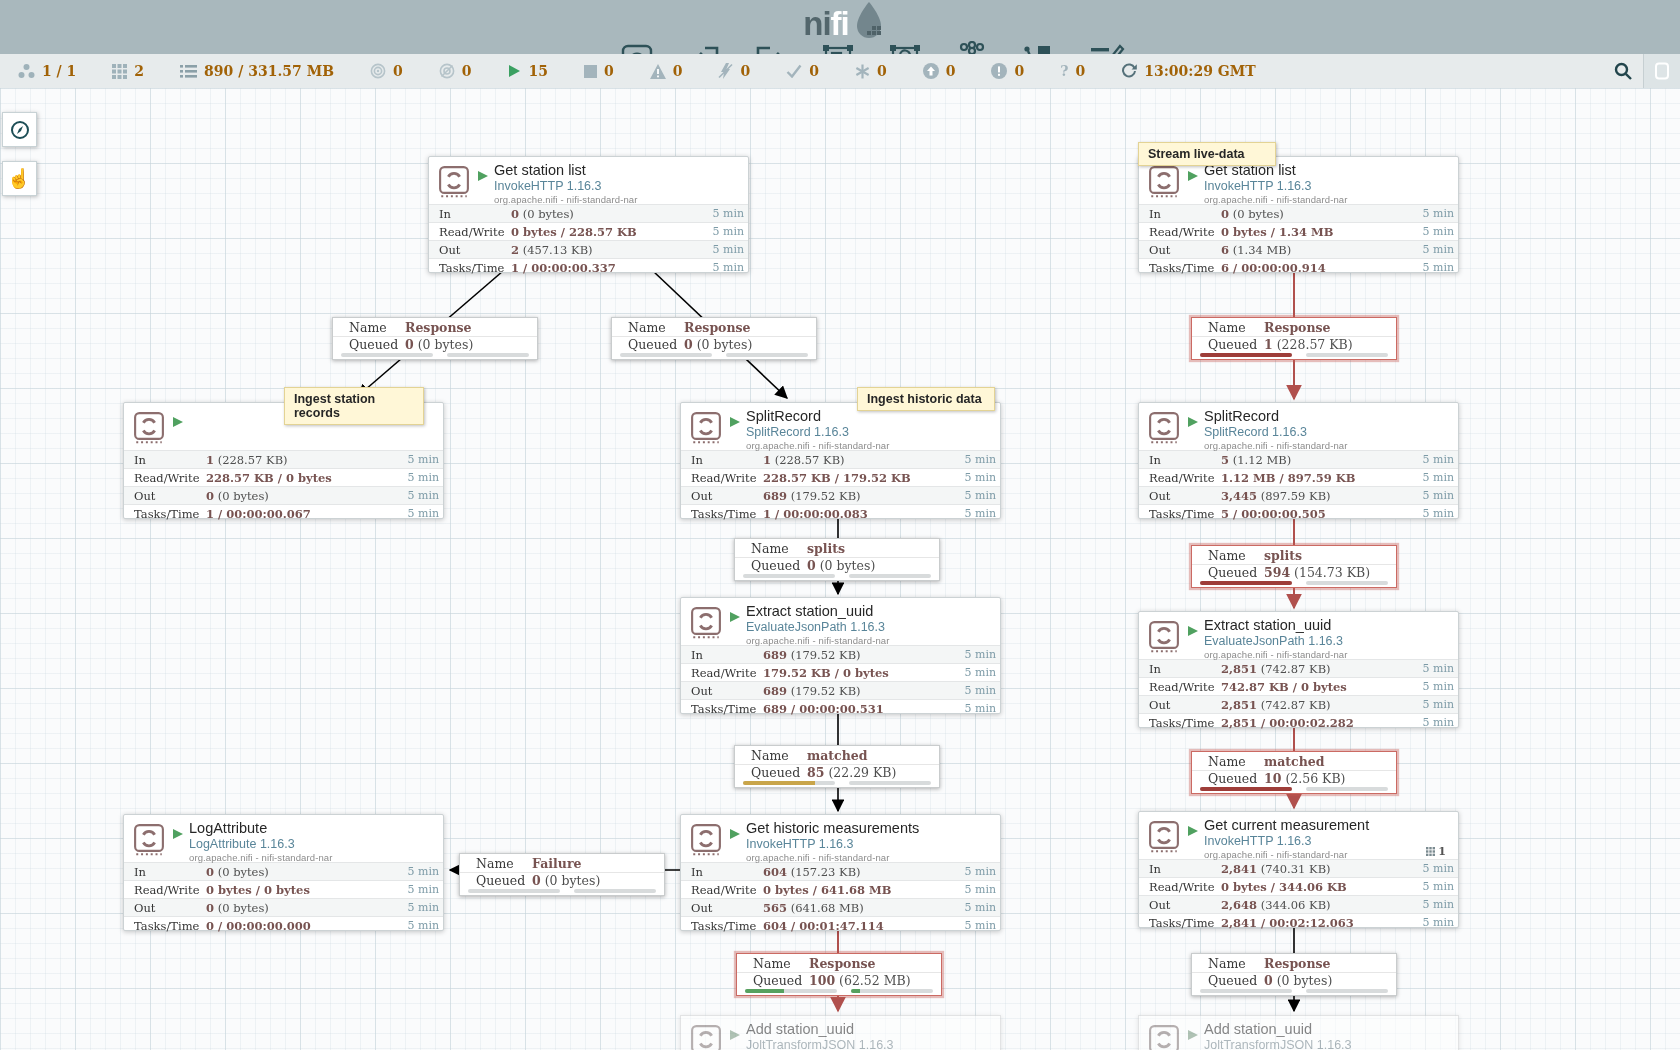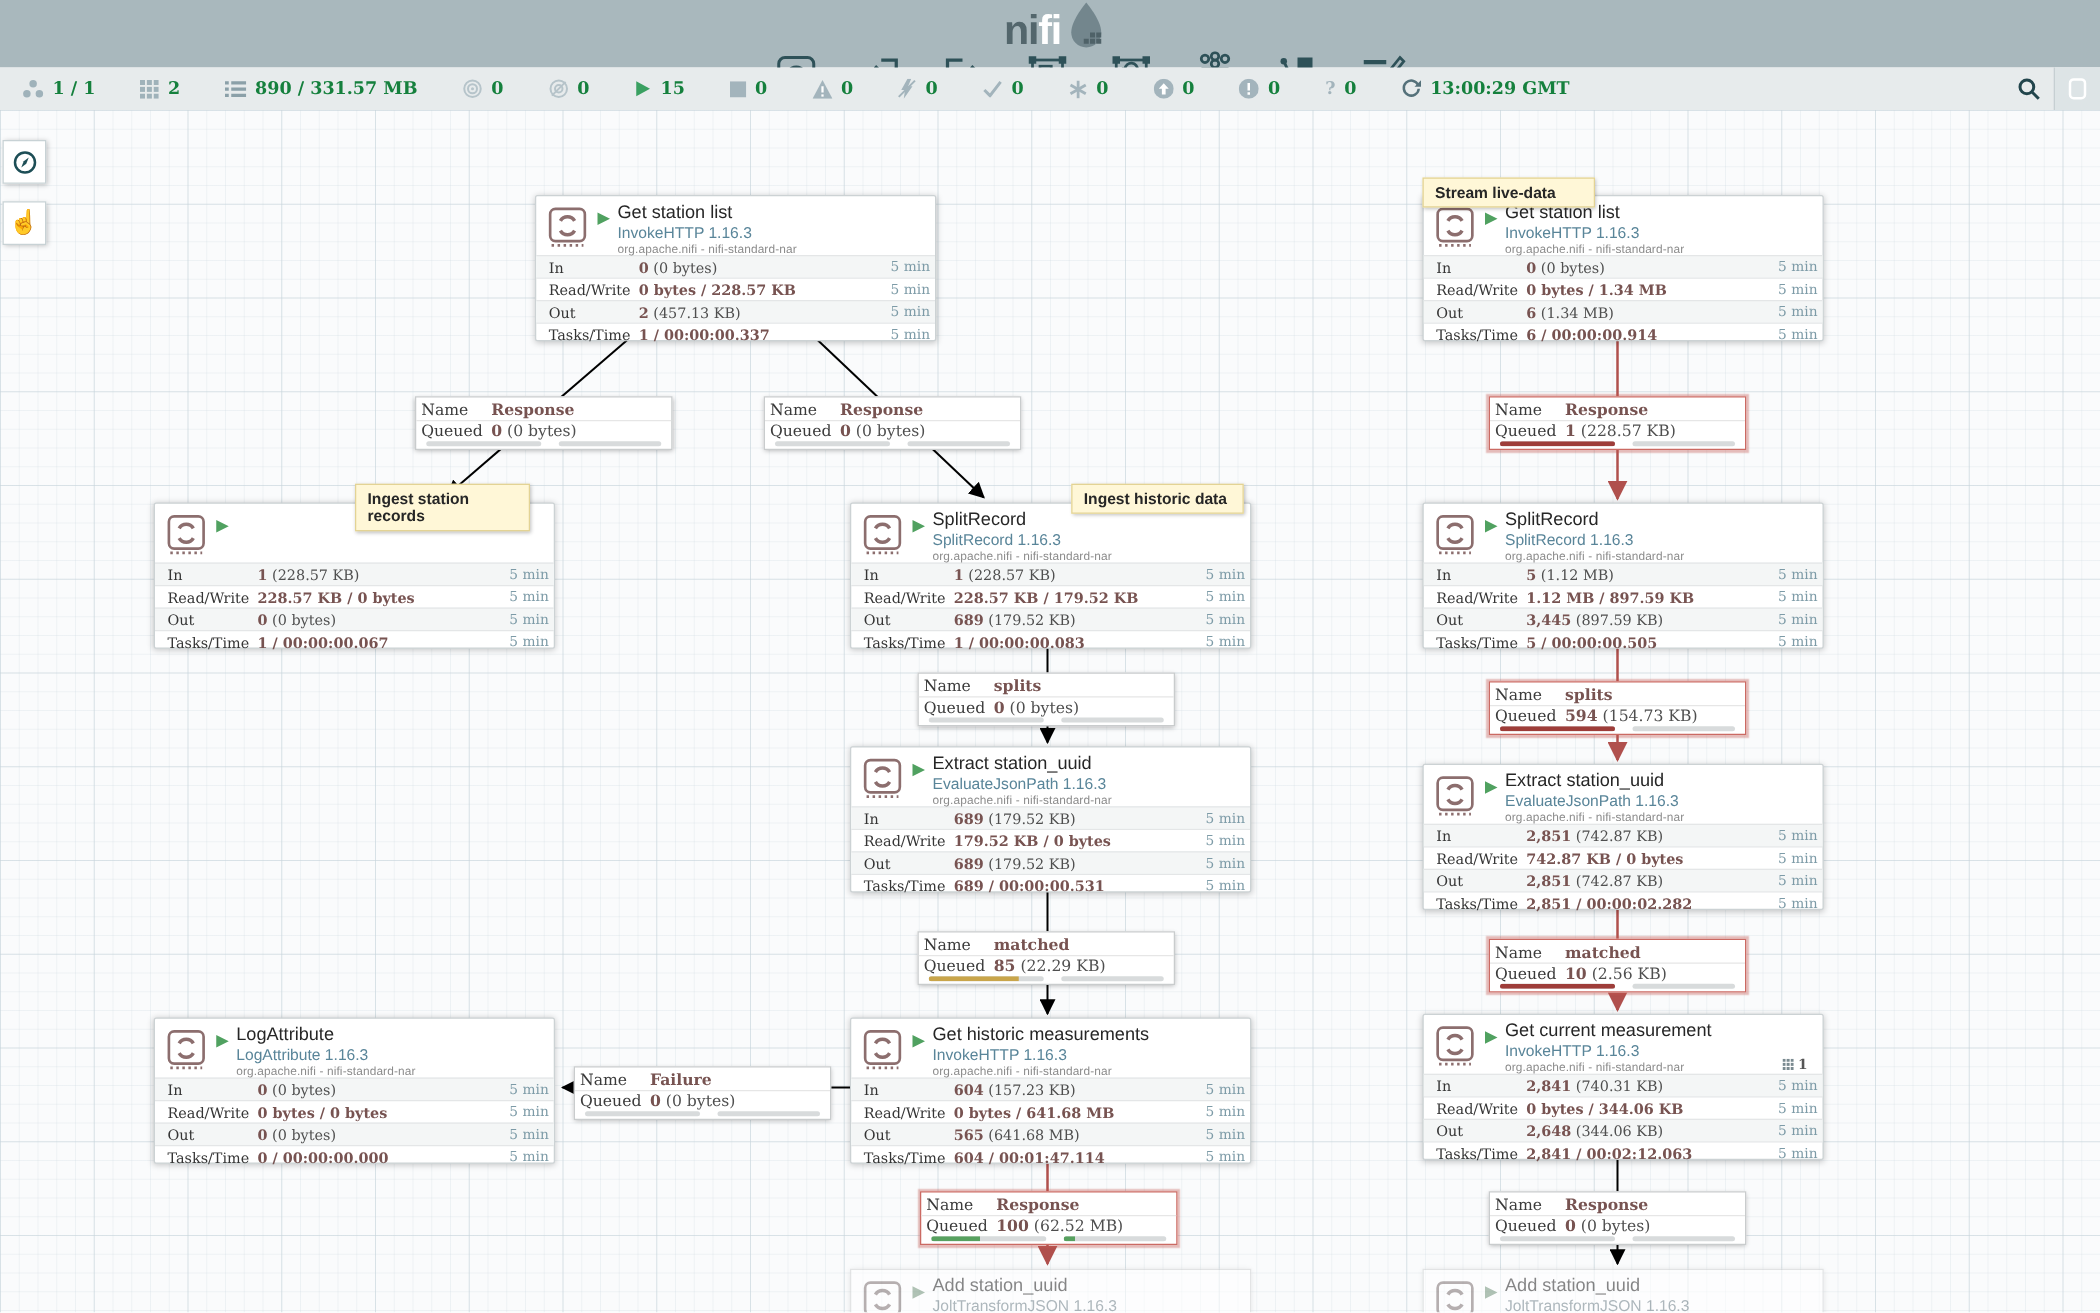--- a/index.html
+++ b/index.html
@@ -20,21 +20,21 @@
   #user{font-size:16px;color:#701a75;}
   #logout{font-size:10.5px;color:#2f5259;text-decoration:underline;letter-spacing:.2px;cursor:pointer;}
   #menu-btn{cursor:pointer;display:flex;flex-direction:column;gap:4px;}
   #menu-btn i{display:block;width:27px;height:5px;background:#1d4d52;border-radius:1px;}
 
   
   #sbar{position:absolute;left:0;top:54px;width:1680px;height:34px;background:#e7ebec;
     border-bottom:1px solid #d3dadc;display:flex;align-items:center;font-size:14px;}
   .sitem{display:flex;align-items:center;gap:7px;margin-left:36px;white-space:nowrap;}
   .sitem:first-child{margin-left:18px;}
-  .sv{font-family:"DejaVu Serif",serif;font-weight:bold;color:#15803d;font-size:14px;}
+  .sv{font-family:"DejaVu Serif",serif;font-weight:bold;color:#a16207;font-size:14px;}
   .sic{display:flex;align-items:center;}
   #sbar-right{margin-left:auto;display:flex;align-items:center;height:34px;}
   #search-btn{width:40px;height:34px;display:flex;align-items:center;justify-content:center;cursor:pointer;}
   #panel-btn{width:36px;height:34px;background:#dde4e6;border-left:1px solid #c6cfd2;
     display:flex;align-items:center;justify-content:center;cursor:pointer;}
 
   
   #canvas{position:absolute;left:0;top:88px;width:1680px;height:962px;overflow:hidden;
     background-color:#fafbfc;
     background-image:
@@ -72,21 +72,21 @@
   .rwin{width:44px;text-align:right;padding-right:4px;color:#7d9ba7;font-size:11px;flex:none;}
   .pbadge{position:absolute;right:12px;top:33px;display:flex;align-items:center;gap:3px;
     font-family:"DejaVu Serif",serif;font-size:11px;font-weight:bold;color:#555;}
 
   
   .conn{position:absolute;width:204px;height:41px;background:#fff;border:1px solid #c9cccd;
     box-shadow:0 1px 4px rgba(0,0,0,.3);z-index:4;font-family:"DejaVu Serif",serif;cursor:pointer;}
   .conn.red{border:1px solid #cb6a63;box-shadow:0 0 1px 2px rgba(195,88,80,.38);}
   .crow1{height:18px;border-bottom:1px solid #e6e6e6;display:flex;align-items:center;font-size:12.5px;}
   .crow2{height:16px;display:flex;align-items:flex-start;font-size:12.5px;}
-  .clab{color:#3a3a3a;padding-left:4px;width:56px;flex:none;}
+  .clab{color:#3a3a3a;padding-left:16px;width:56px;flex:none;}
   .crel{color:#775351;font-weight:bold;}
   .cval{color:#4f4f4f;}
   .cval b{color:#775351;}
   .cbars{position:absolute;left:0;bottom:2px;width:100%;height:4px;}
   .bt{position:absolute;bottom:0;height:4px;background:#d8dbdc;border-radius:2px;overflow:hidden;display:block;}
   .bt.bl{left:8px;width:45%;}
   .bt.br{right:8px;width:40%;}
   .bf{position:absolute;left:0;top:0;bottom:0;display:block;}
 
   

